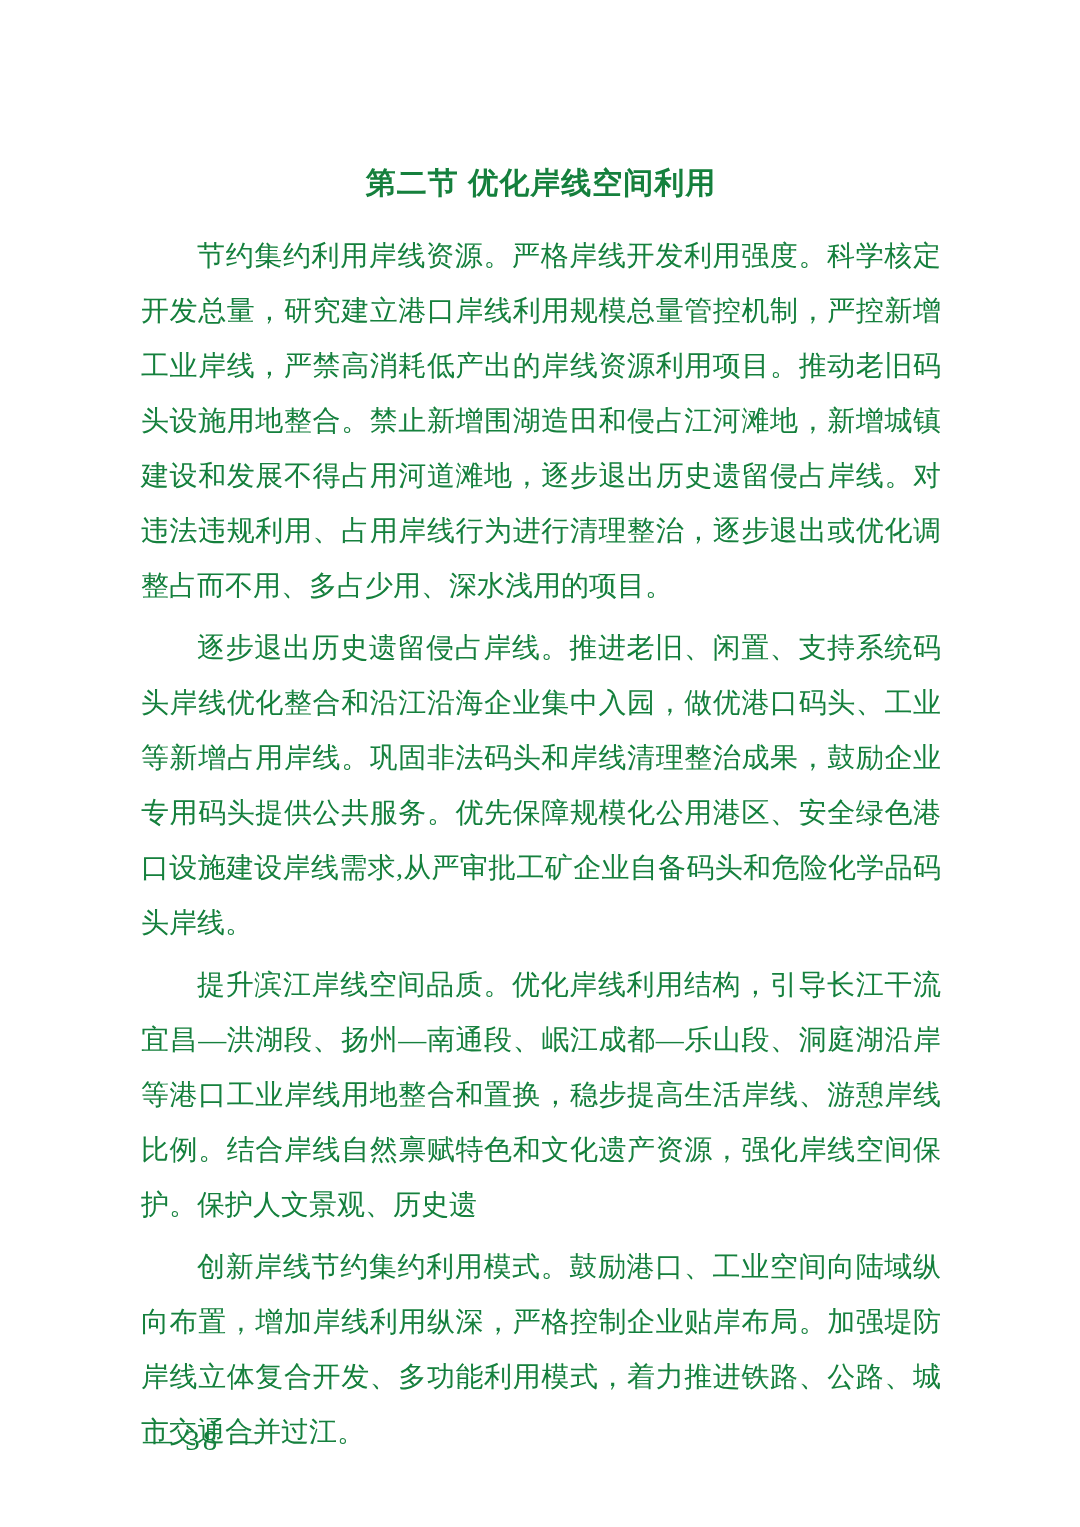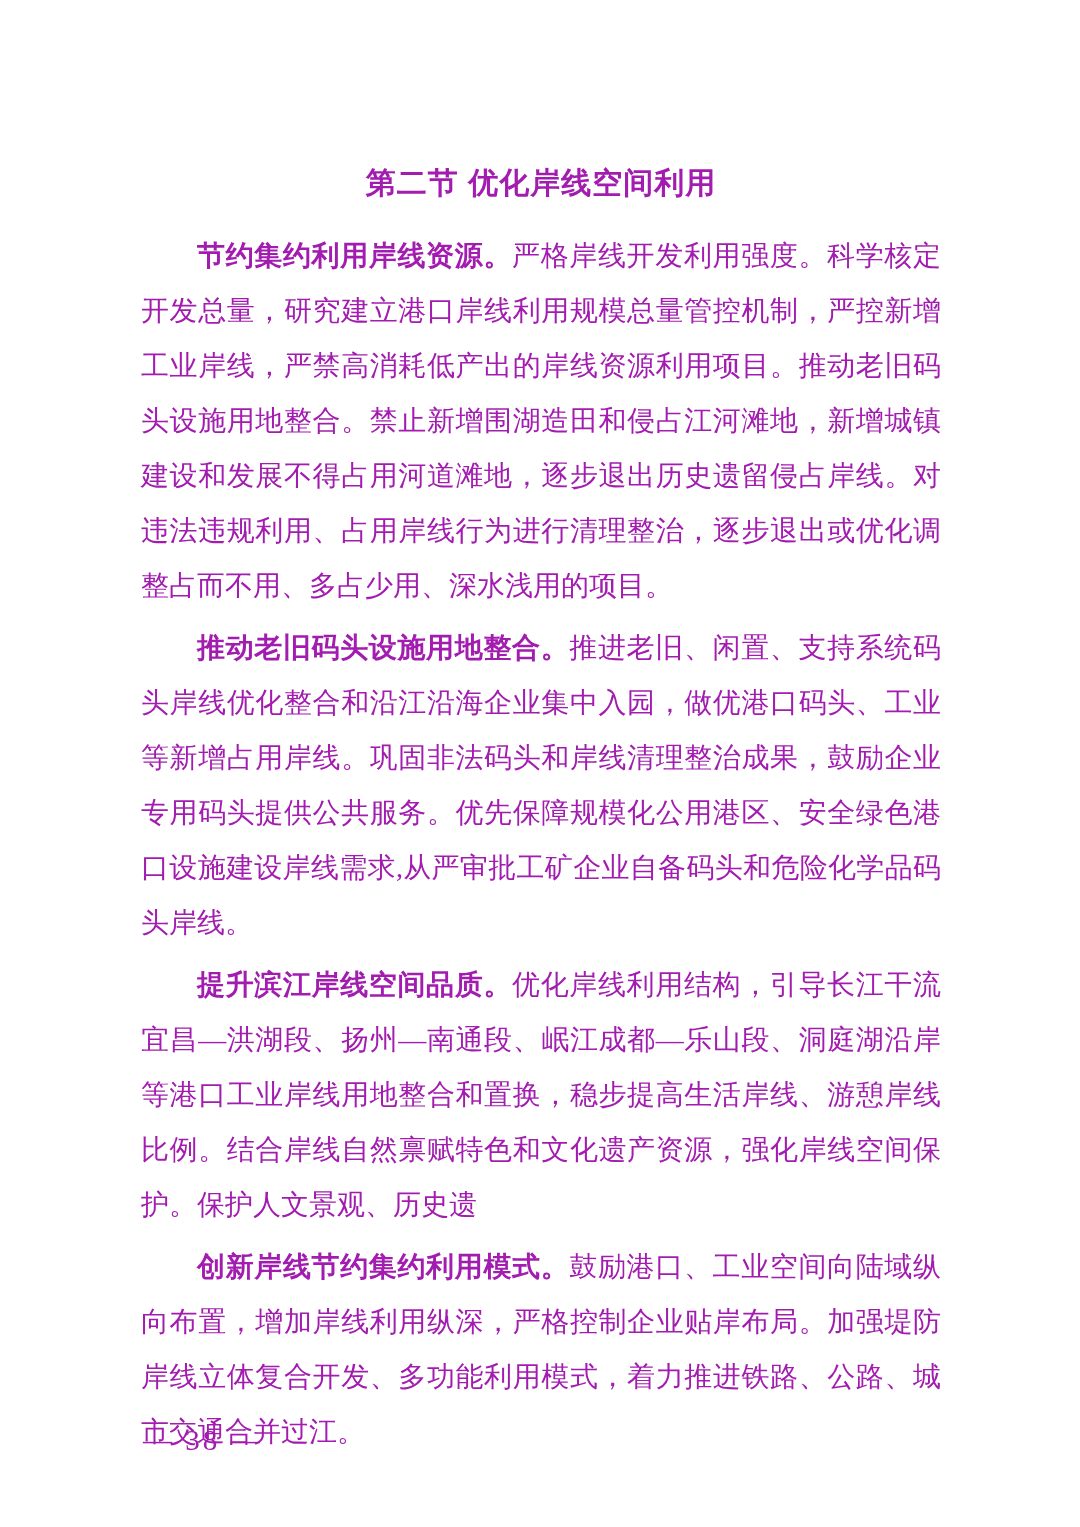--- a/index.html
+++ b/index.html
@@ -7,21 +7,21 @@
     padding: 0;
     background: #ffffff;
   }
   .page {
     position: relative;
     width: 1080px;
     height: 1527px;
     background: #ffffff;
     overflow: hidden;
     font-family: "Liberation Serif", "DejaVu Serif", serif;
-    color: #a21caf;
+    color: #15803d;
   }
   .content {
     position: absolute;
     left: 141px;
     top: 160px;
     width: 800px;
   }
   .doc-title {
     text-align: center;
     font-family: "Liberation Sans", "DejaVu Sans", sans-serif;
@@ -33,42 +33,42 @@
   }
   .para {
     font-size: 28px;
     line-height: 55px;
     text-align: justify;
     text-justify: inter-character;
     text-indent: 2em;
     margin: 0 0 7px 0;
   }
   .para .lead {
-    font-weight: 700;
+    font-weight: 400;
   }
   .page-number {
     position: absolute;
     left: 143px;
     top: 1424px;
     font-size: 29px;
     letter-spacing: 3px;
     white-space: nowrap;
   }
 </style>
 </head>
 <body>
 
 <div class="page">
   <div class="content">
 
     <h1 class="doc-title">第二节 优化岸线空间利用</h1>
 
     <p class="para"><span class="lead">节约集约利用岸线资源。</span><span>严格岸线开发利用强度。科学核定开发总量，研究建立港口岸线利用规模总量管控机制，严控新增工业岸线，严禁高消耗低产出的岸线资源利用项目。推动老旧码头设施用地整合。禁止新增围湖造田和侵占江河滩地，新增城镇建设和发展不得占用河道滩地，逐步退出历史遗留侵占岸线。对违法违规利用、占用岸线行为进行清理整治，逐步退出或优化调整占而不用、多占少用、深水浅用的项目。</span></p>
 
-    <p class="para"><span class="lead">推动老旧码头设施用地整合。</span><span>推进老旧、闲置、支持系统码头岸线优化整合和沿江沿海企业集中入园，做优港口码头、工业等新增占用岸线。巩固非法码头和岸线清理整治成果，鼓励企业专用码头提供公共服务。优先保障规模化公用港区、安全绿色港口设施建设岸线需求,从严审批工矿企业自备码头和危险化学品码头岸线。</span></p>
+    <p class="para"><span class="lead">逐步退出历史遗留侵占岸线。</span><span>推进老旧、闲置、支持系统码头岸线优化整合和沿江沿海企业集中入园，做优港口码头、工业等新增占用岸线。巩固非法码头和岸线清理整治成果，鼓励企业专用码头提供公共服务。优先保障规模化公用港区、安全绿色港口设施建设岸线需求,从严审批工矿企业自备码头和危险化学品码头岸线。</span></p>
 
     <p class="para"><span class="lead">提升滨江岸线空间品质。</span><span>优化岸线利用结构，引导长江干流宜昌—洪湖段、扬州—南通段、岷江成都—乐山段、洞庭湖沿岸等港口工业岸线用地整合和置换，稳步提高生活岸线、游憩岸线比例。结合岸线自然禀赋特色和文化遗产资源，强化岸线空间保护。保护人文景观、历史遗</span></p>
 
     <p class="para"><span class="lead">创新岸线节约集约利用模式。</span><span>鼓励港口、工业空间向陆域纵向布置，增加岸线利用纵深，严格控制企业贴岸布局。加强堤防岸线立体复合开发、多功能利用模式，着力推进铁路、公路、城市交通合并过江。</span></p>
 
   </div>
 
   <div class="page-number">— 38 —</div>
 </div>
 

